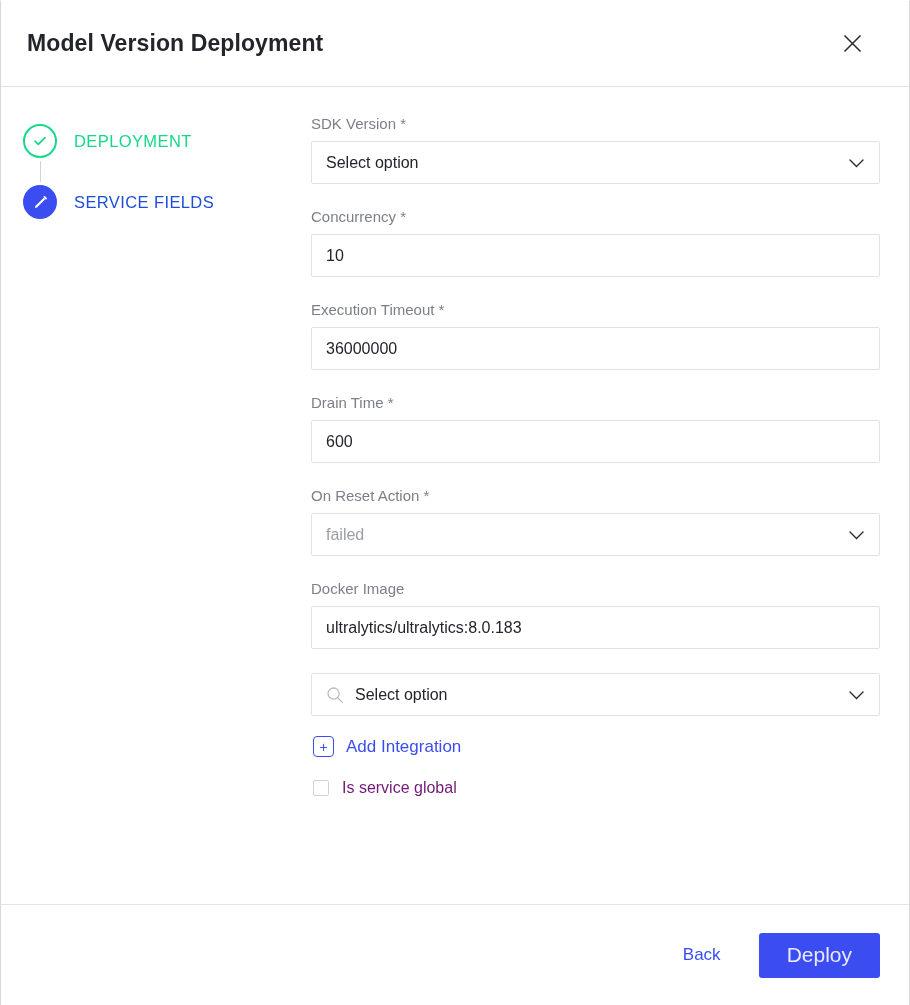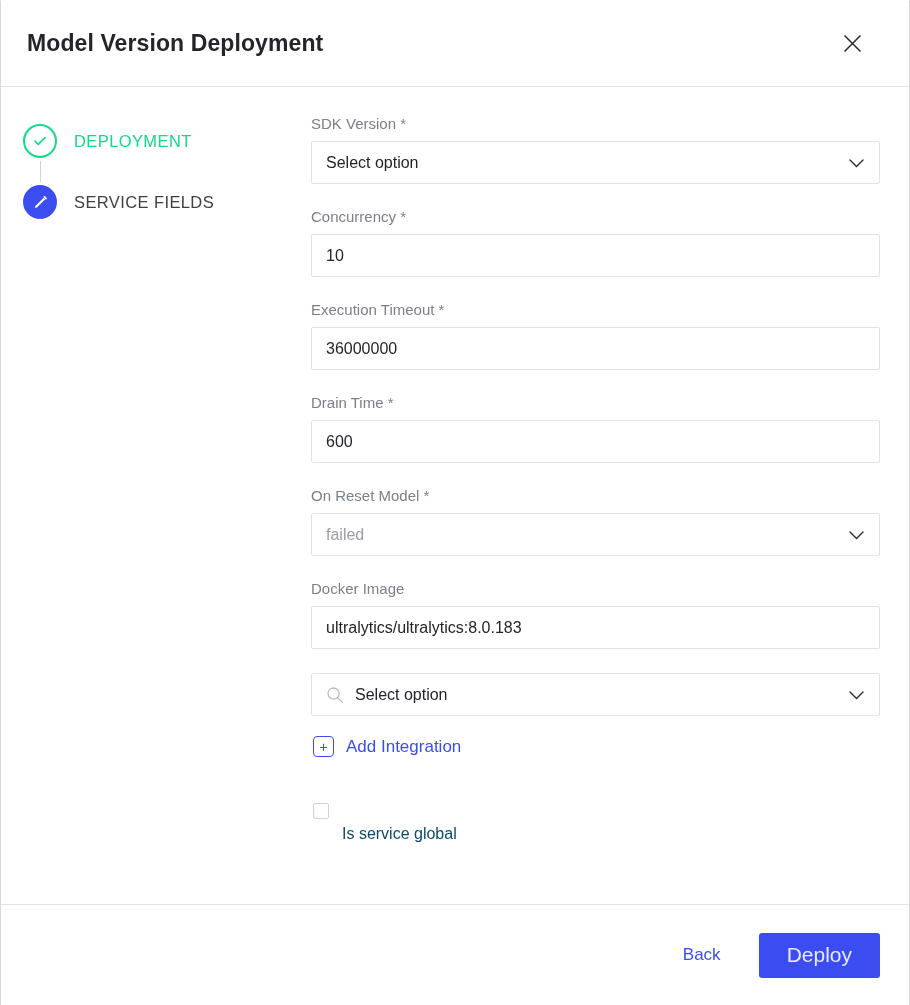--- a/index.html
+++ b/index.html
@@ -92,21 +92,21 @@
   }
   .step-icon.active {
     background: #3b4df0;
   }
   .step-label {
     margin-left: 17px;
     font-size: 16.5px;
     letter-spacing: 0.4px;
   }
   .step-label.done { color: #14d989; }
-  .step-label.active { color: #404040; }
+  .step-label.active { color: #1d4ed8; }
   .step-connector {
     width: 1px;
     height: 21px;
     background: #d3d3d3;
     margin-left: 17px;
   }
 
   
   .form {
     flex: 1 1 auto;
@@ -189,22 +189,21 @@
     height: 16px;
     min-width: 16px;
     border: 1px solid #d0d2d6;
     border-radius: 2px;
     background: #ffffff;
     box-sizing: border-box;
   }
   .checkbox-label {
     margin-left: 13px;
     font-size: 16px;
-    color: #0c4a6e;
-    margin-top: 46px;
+    color: #701a75;
   }
 
   
   .dlg-footer {
     height: 101px;
     min-height: 101px;
     box-sizing: border-box;
     border-top: 1px solid #e4e4e4;
     display: flex;
     align-items: center;
@@ -305,21 +304,21 @@
       </div>
 
       <div class="field">
         <div class="field-label">Drain Time *</div>
         <div class="control">
           <span class="value">600</span>
         </div>
       </div>
 
       <div class="field">
-        <div class="field-label">On Reset Model *</div>
+        <div class="field-label">On Reset Action *</div>
         <div class="control select">
           <span class="value muted">failed</span>
           <span class="chevron">
             <svg width="15" height="9" viewBox="0 0 15 9">
                 <path d="M1 1 L7.5 7.5 L14 1" stroke="#2b2d33" stroke-width="1.4" fill="none" stroke-linecap="round"></path>
               </svg>
           </span>
         </div>
       </div>
 

